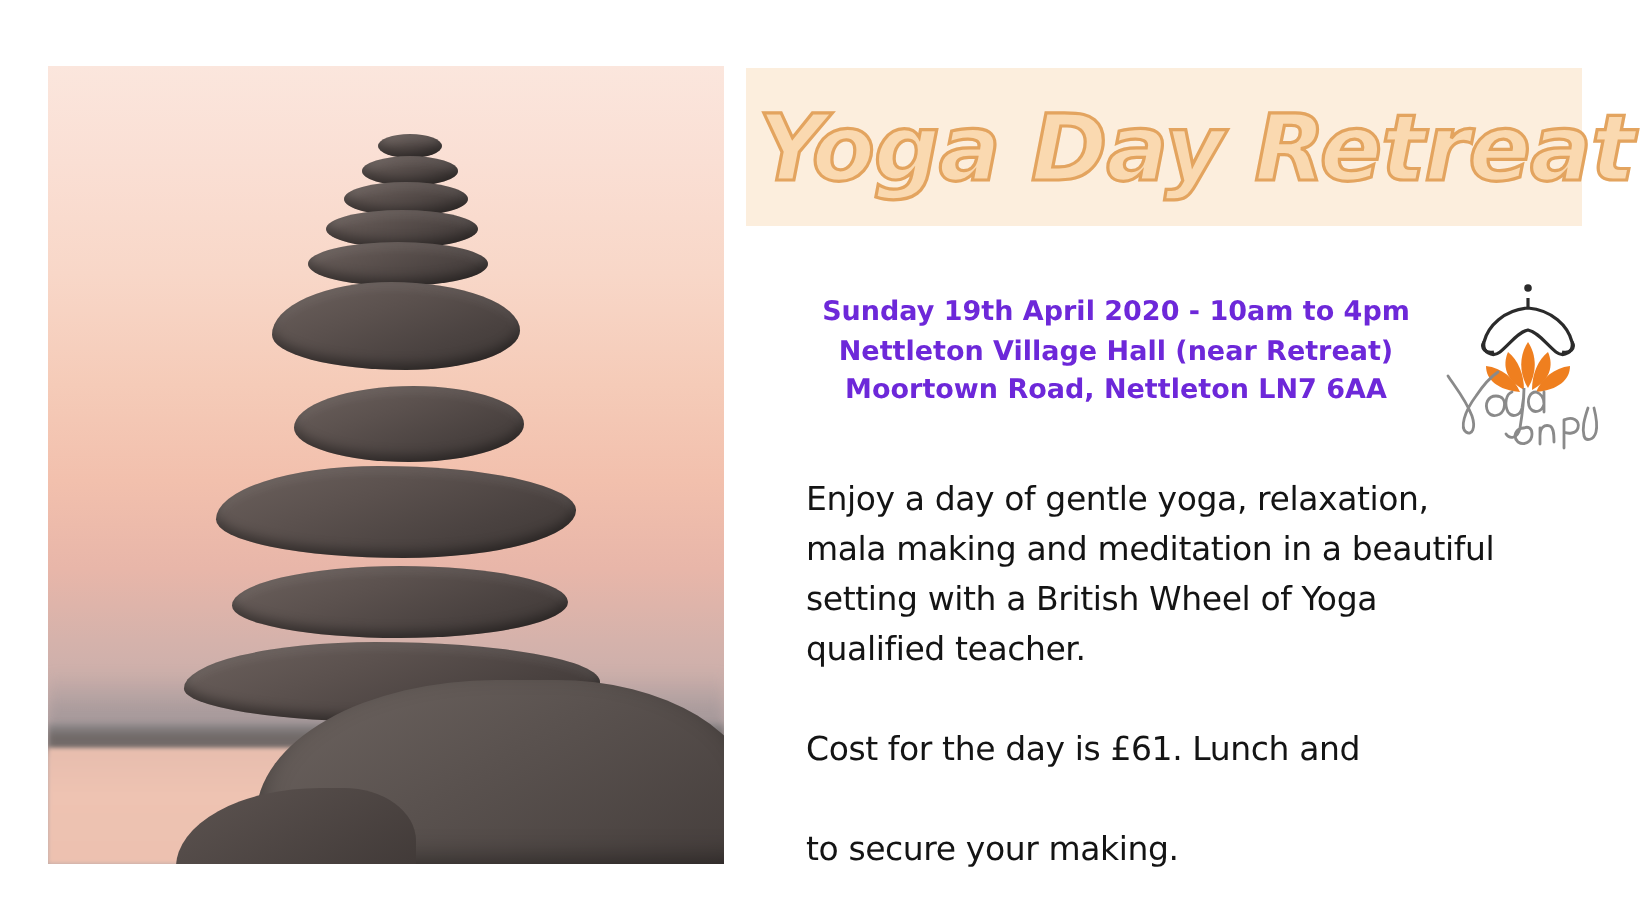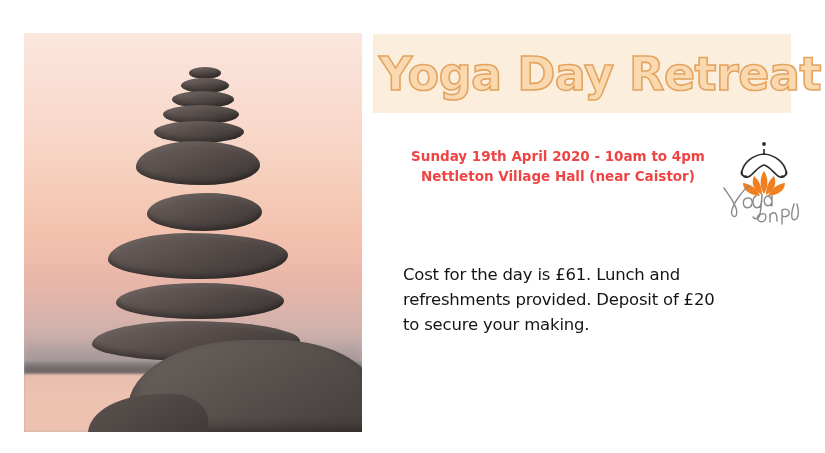--- a/index.html
+++ b/index.html
@@ -69,29 +69,30 @@
     background:#fceedd;
   }
   .banner-title{
     position:absolute;left:379px;top:38px;width:412px;height:72px;
     font-family:"DejaVu Sans", sans-serif;
     font-size:46px;font-weight:700;letter-spacing:-0.5px;
     line-height:72px;white-space:nowrap;
     color:#fad9b0;
     -webkit-text-stroke:1.6px #e3a45f;
     text-align:left;
+    font-style:italic;
   }
 
   
   .details{
     position:absolute;left:398px;top:147px;width:320px;
     text-align:center;
     font-family:"DejaVu Sans", sans-serif;
     font-size:13.5px;font-weight:700;line-height:19.5px;
-    color:#ef4444;
+    color:#6d28d9;
   }
   .details div{white-space:nowrap;}
 
   
   .logo{position:absolute;left:718px;top:138px;width:92px;height:90px;}
   .logo svg{display:block;}
 
   
   .body-copy{
     position:absolute;left:403px;top:237px;width:400px;
@@ -126,21 +127,22 @@
     <div class="stone" style="left:68px;top:288px;width:208px;height:40px;border-radius:46% 54% 50% 50% / 58% 50% 50% 42%;"></div>
 
     <div class="base-rock"></div>
   </div>
 
   <div class="banner"></div>
   <div class="banner-title">Yoga Day Retreat</div>
 
   <div class="details">
     <div>Sunday 19th April 2020 - 10am to 4pm</div>
-    <div>Nettleton Village Hall (near Caistor)</div>
+    <div>Nettleton Village Hall (near Retreat)</div>
+    <div>Moortown Road, Nettleton LN7 6AA</div>
   </div>
 
   <div class="logo">
     <svg width="92" height="90" viewBox="0 0 92 90" xmlns="http://www.w3.org/2000/svg">
       <g fill="none" stroke="#2b2b2b" stroke-width="1.6">
         <circle cx="46" cy="6" r="1.9" fill="#2b2b2b" stroke="none"></circle>
         <path d="M46 11 L46 16"></path>
         <path d="M46 16 C34 17 26 25 24 33 C23 38 28 41 32 38 C37 34 41 28 46 27 C51 28 55 34 60 38 C64 41 69 38 68 33 C66 25 58 17 46 16 Z"></path>
         <path d="M24 33 C22 36 25 39 29 38"></path>
         <path d="M68 33 C70 36 67 39 63 38"></path>
@@ -159,21 +161,27 @@
         <path d="M50 58 C47 58 45 62 47 66 C49 69 53 68 54 64 C54 61 53 59 50 58 Z M54 58 L54 68"></path>
         <path d="M44 76 C40 76 38 80 41 83 C44 85 48 83 48 79 C48 76 46 75 44 76 Z"></path>
         <path d="M52 80 C52 76 54 74 57 75 C59 76 59 80 59 83 M52 84 L52 76"></path>
         <path d="M64 72 C64 80 64 84 64 86 M64 72 C68 70 72 72 71 76 C70 79 66 79 64 78"></path>
         <path d="M76 66 C74 72 73 76 74 80 C75 83 79 82 80 78 C81 74 80 70 79 66"></path>
       </g>
     </svg>
   </div>
 
   <div class="body-copy">
+    <p>
+      <span class="line">Enjoy a day of gentle yoga, relaxation,</span><br>
+      <span class="line">mala making and meditation in a beautiful</span><br>
+      <span class="line">setting with a British Wheel of Yoga</span><br>
+      <span class="line">qualified teacher.</span>
+    </p>
     <div class="gap"></div>
     <p>
       <span class="line">Cost for the day is £61.  Lunch and</span><br>
-      <span class="line">refreshments provided.  Deposit of £20</span><br>
+      <br>
       <span class="line">to secure your making.</span>
     </p>
   </div>
 
 </div>
 
 </body></html>

